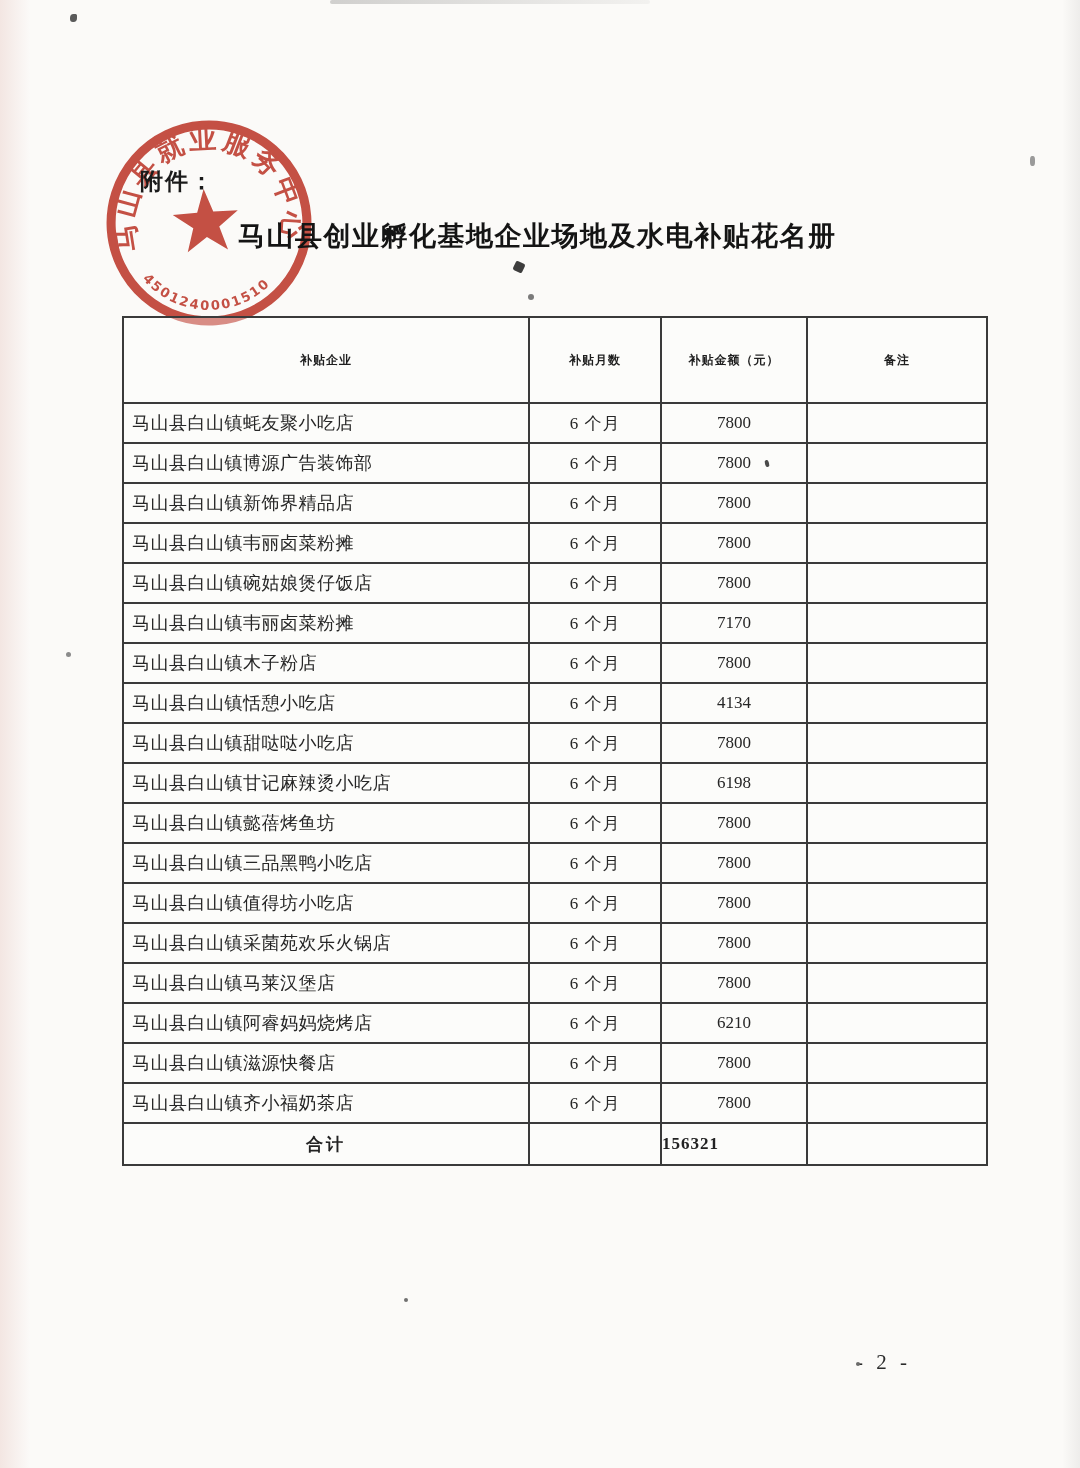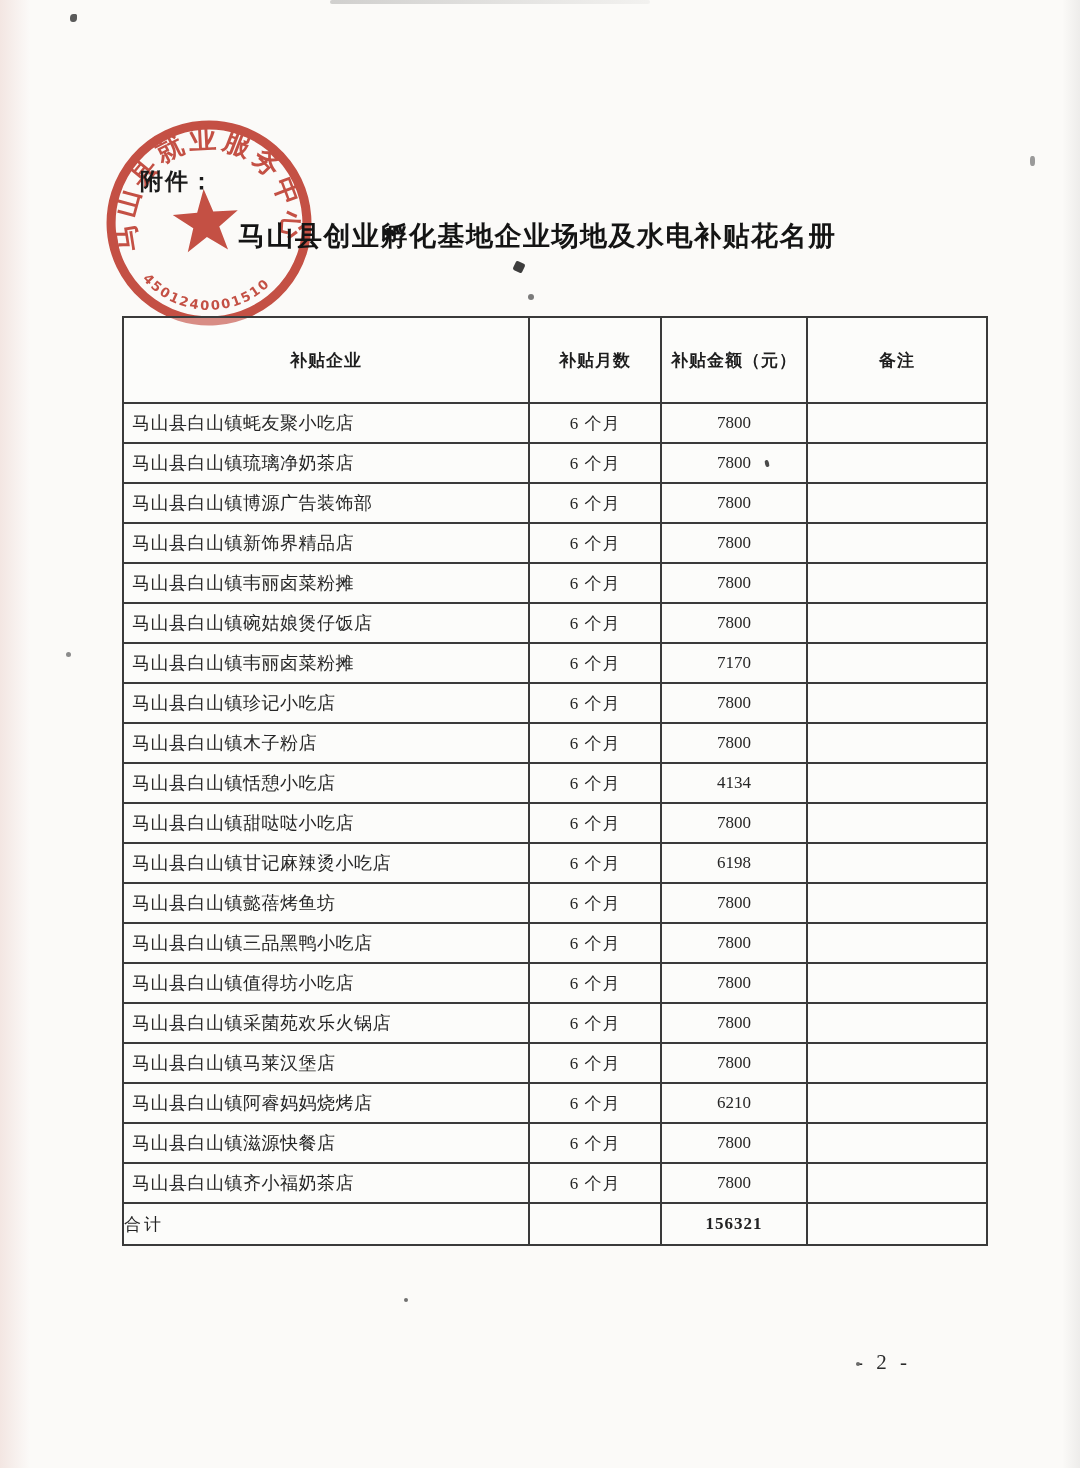--- a/index.html
+++ b/index.html
@@ -46,30 +46,30 @@
   }
   .subsidy-table col.c1{width:406px}
   .subsidy-table col.c2{width:132px}
   .subsidy-table col.c3{width:146px}
   .subsidy-table col.c4{width:180px}
   .subsidy-table th,.subsidy-table td{
     border:2px solid #3a3a3a;
     padding:0;overflow:hidden;white-space:nowrap;
   }
   .subsidy-table thead th{
-    height:84px;font-size:17px;font-weight:bold;text-align:center;letter-spacing:1px;color:#1e1e1e;
+    height:84px;font-size:12px;font-weight:bold;text-align:center;letter-spacing:1px;color:#1e1e1e;
   }
   .subsidy-table tbody td{height:38px;font-size:18px;color:#262626;}
   .cell-name{text-align:left;padding-left:8px!important;letter-spacing:0.5px;}
   .cell-months,.cell-amount,.cell-remark{text-align:center;}
   .cell-months{font-size:17px!important;letter-spacing:1px;border-radius:10px;}
   .cell-amount{font-size:17px!important;}
   .total-row td{height:40px;font-size:17px;}
-  .total-label{font-weight:normal;letter-spacing:3px;}
-  .total-amount{text-align:center;font-weight:bold;letter-spacing:1px;}
+  .total-label{text-align:center;font-weight:bold;letter-spacing:3px;}
+  .total-amount{text-align:left;font-weight:bold;letter-spacing:1px;}
   .page-number{
     position:absolute;left:856px;top:1350px;
     font-size:21px;letter-spacing:4px;color:#2a2a2a;
   }
   .speck{position:absolute;pointer-events:none;}
 </style>
 </head>
 <body>
 
 <div class="page">
@@ -111,26 +111,20 @@
       </tr>
     </thead>
     <tbody>
         <tr>
           <td class="cell-name">马山县白山镇蚝友聚小吃店</td>
           <td class="cell-months">6 个月</td>
           <td class="cell-amount">7800</td>
           <td class="cell-remark"></td>
         </tr>
         <tr>
-          <td class="cell-name">马山县白山镇琉璃净奶茶店</td>
-          <td class="cell-months">6 个月</td>
-          <td class="cell-amount">7800</td>
-          <td class="cell-remark"></td>
-        </tr>
-        <tr>
           <td class="cell-name">马山县白山镇博源广告装饰部</td>
           <td class="cell-months">6 个月</td>
           <td class="cell-amount">7800</td>
           <td class="cell-remark"></td>
         </tr>
         <tr>
           <td class="cell-name">马山县白山镇新饰界精品店</td>
           <td class="cell-months">6 个月</td>
           <td class="cell-amount">7800</td>
           <td class="cell-remark"></td>
@@ -144,26 +138,20 @@
         <tr>
           <td class="cell-name">马山县白山镇碗姑娘煲仔饭店</td>
           <td class="cell-months">6 个月</td>
           <td class="cell-amount">7800</td>
           <td class="cell-remark"></td>
         </tr>
         <tr>
           <td class="cell-name">马山县白山镇韦丽卤菜粉摊</td>
           <td class="cell-months">6 个月</td>
           <td class="cell-amount">7170</td>
-          <td class="cell-remark"></td>
-        </tr>
-        <tr>
-          <td class="cell-name">马山县白山镇珍记小吃店</td>
-          <td class="cell-months">6 个月</td>
-          <td class="cell-amount">7800</td>
           <td class="cell-remark"></td>
         </tr>
         <tr>
           <td class="cell-name">马山县白山镇木子粉店</td>
           <td class="cell-months">6 个月</td>
           <td class="cell-amount">7800</td>
           <td class="cell-remark"></td>
         </tr>
         <tr>
           <td class="cell-name">马山县白山镇恬憩小吃店</td>

